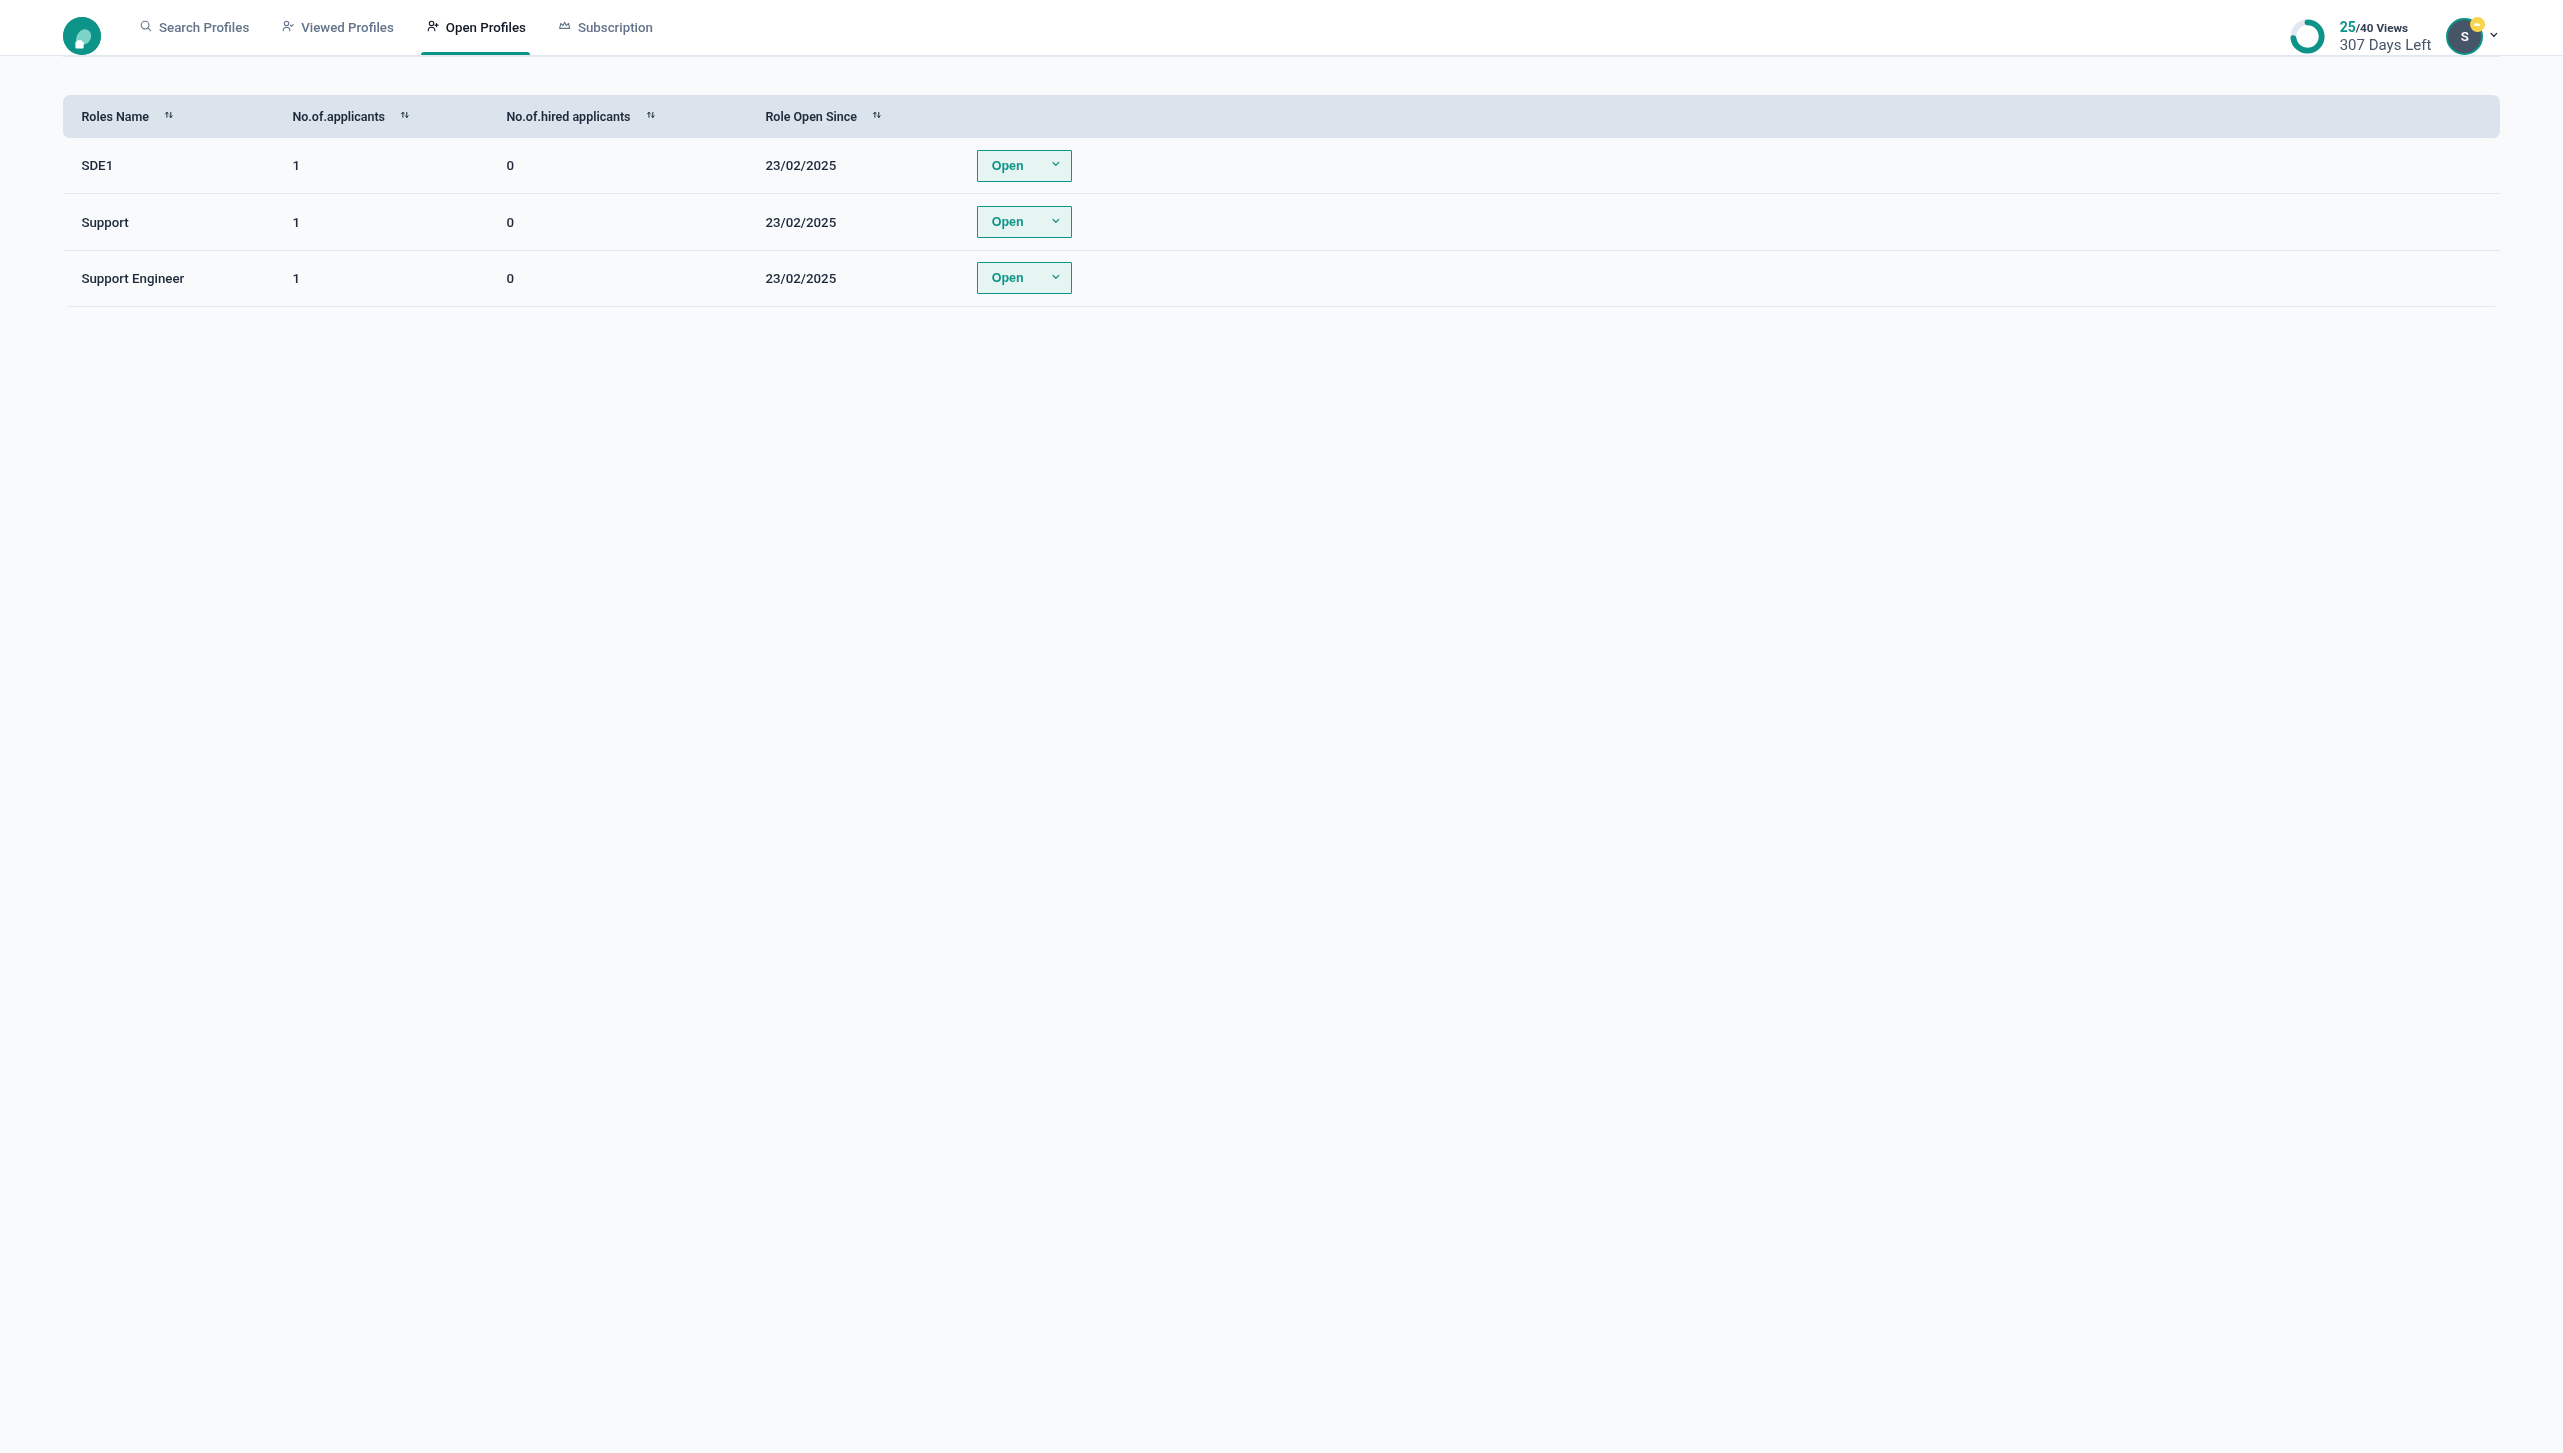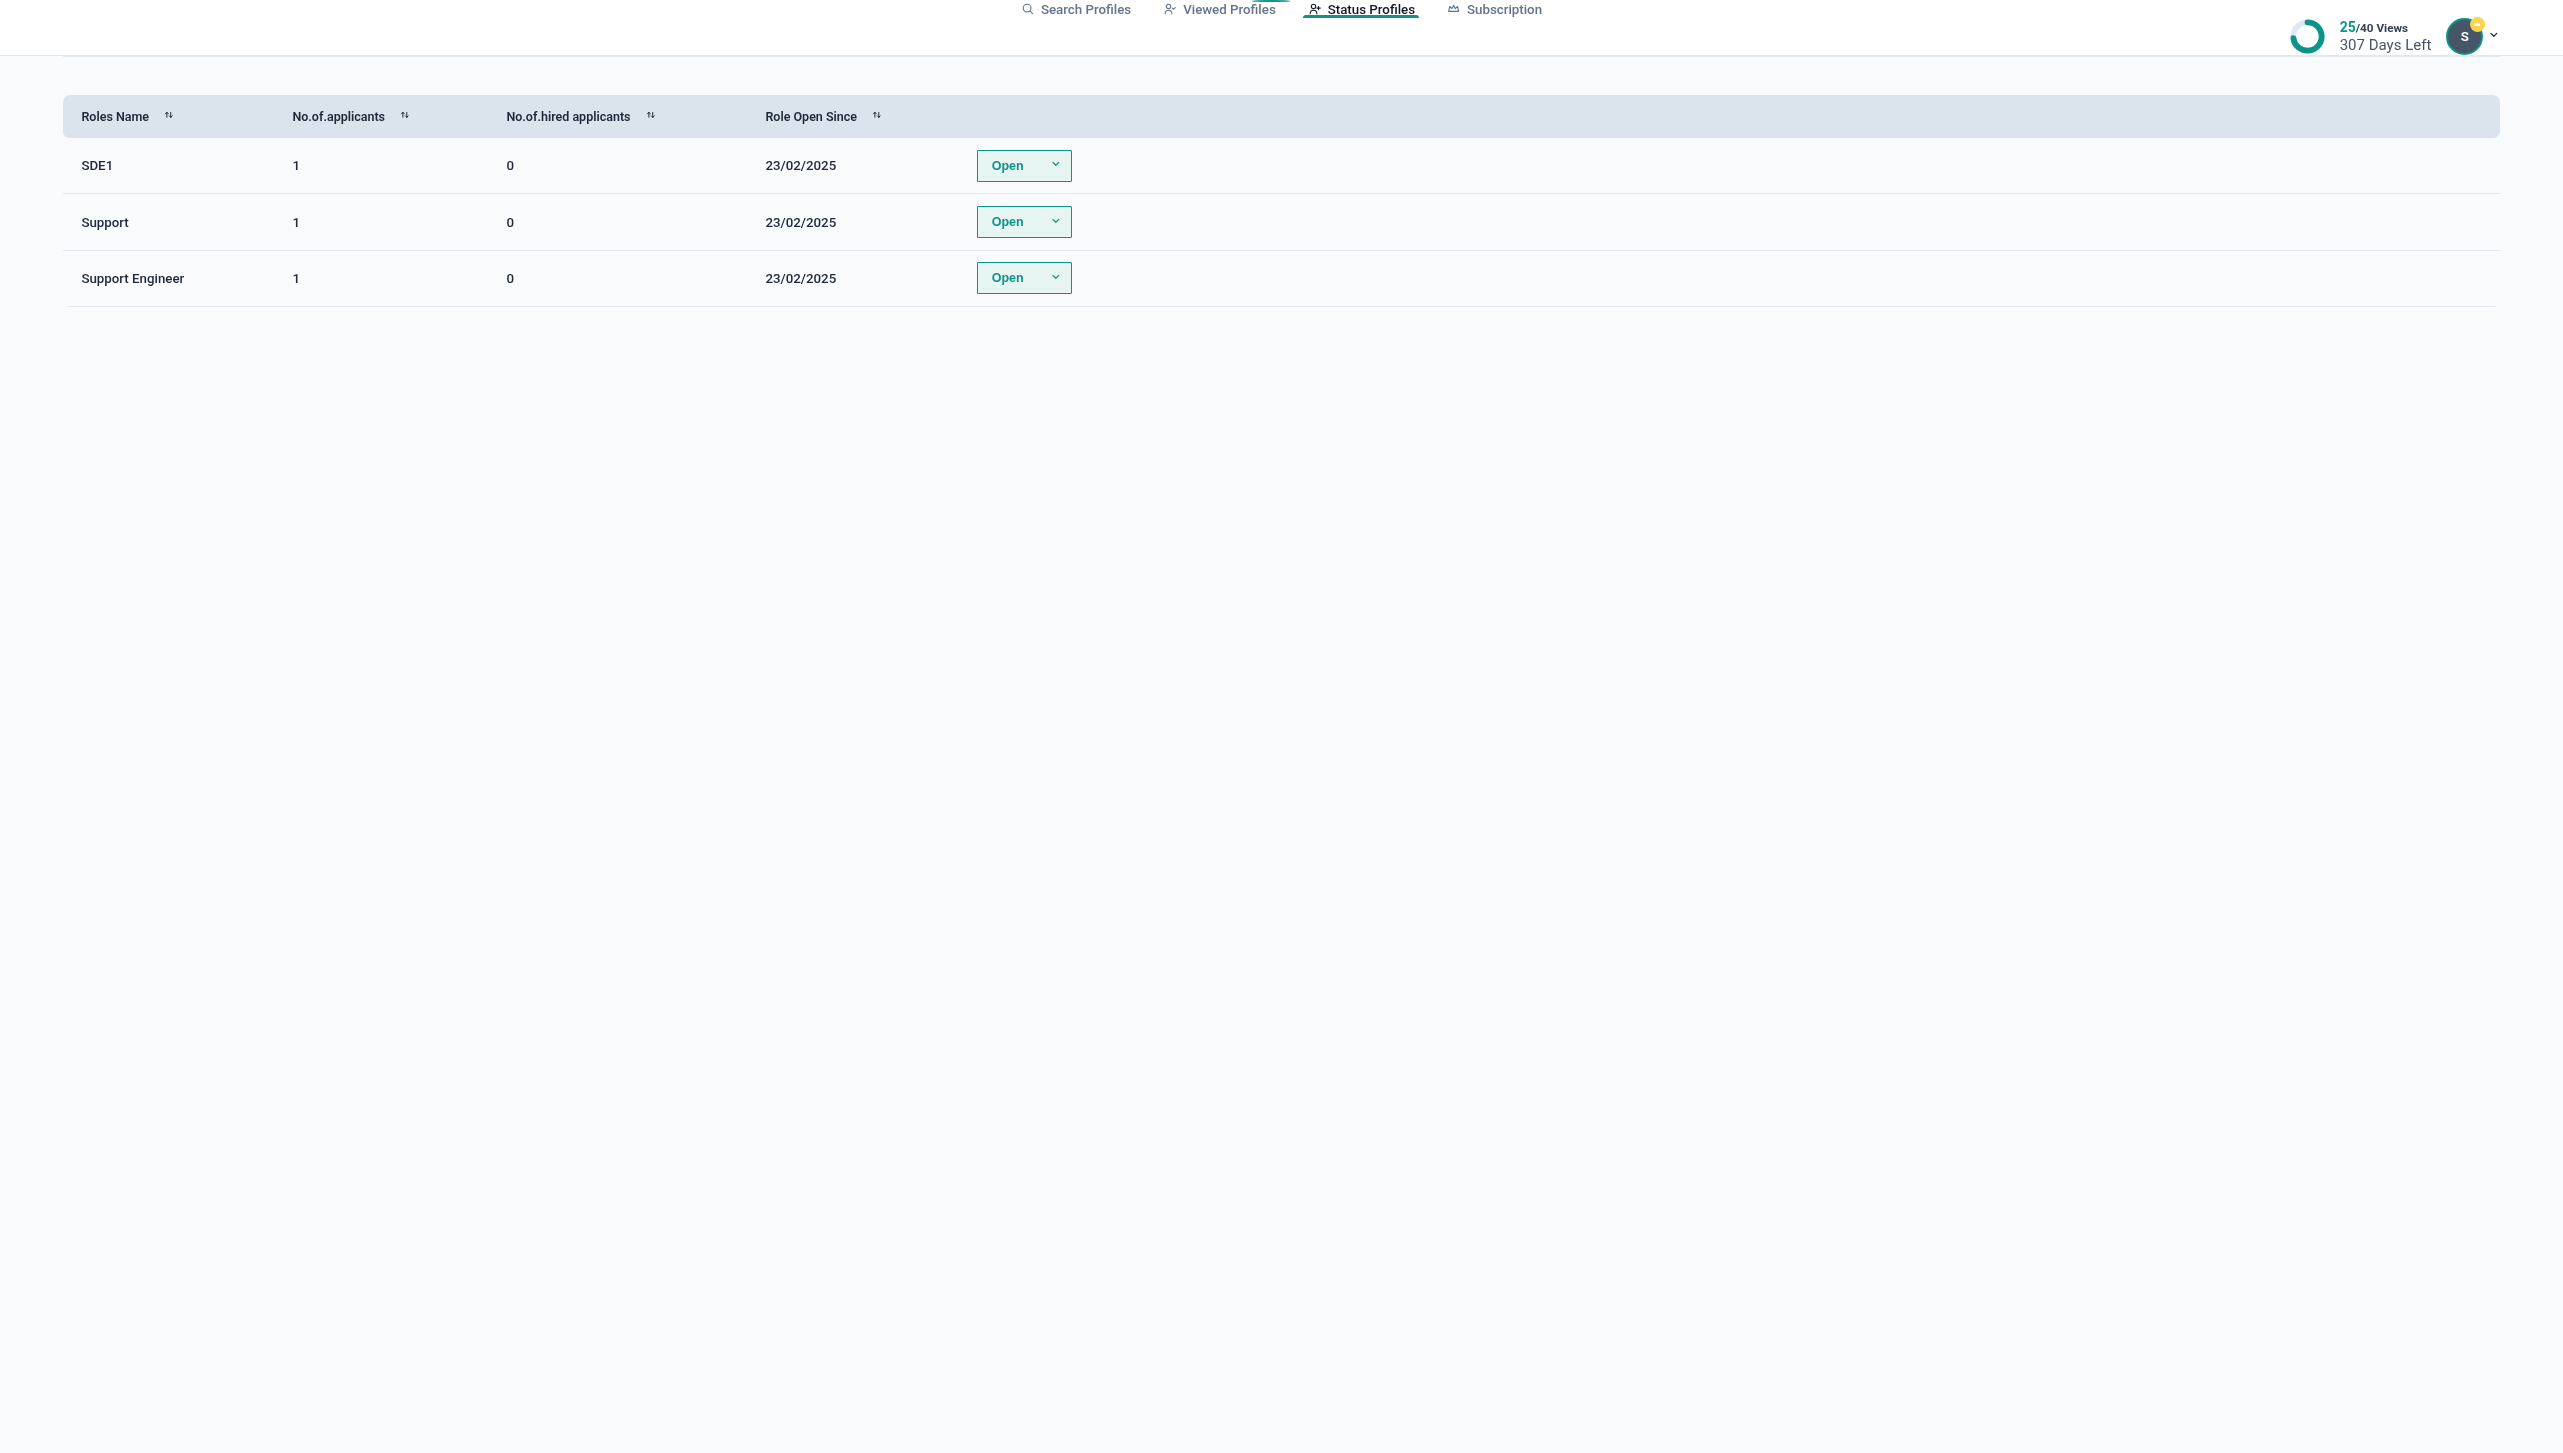--- a/index.html
+++ b/index.html
@@ -7,24 +7,23 @@
       font-family: -apple-system, BlinkMacSystemFont, "Segoe UI", Roboto, "Helvetica Neue", Arial, sans-serif;
       background: #f8fafc;
       color: #1e293b;
     }
     
     .header {
       background: #fff;
       border-bottom: 0.8px solid #e2e8f0;
       height: 56px;
       display: flex;
-      align-items: center;
+      align-items: flex-end;
       padding: 0 63px;
       position: relative;
-      flex-direction: column;
     }
     .logo {
       width: 38px;
       height: 38px;
       border-radius: 50%;
       background: #0d9488;
       margin-right: 22px;
       position: relative;
       overflow: hidden;
     }
@@ -210,21 +209,21 @@
     </div>
     <div class="nav-item active">
       <span>
         <svg viewBox="0 0 24 24" fill="none" stroke="#111827" stroke-width="2" stroke-linecap="round">
           <circle cx="10" cy="8" r="4"></circle>
             <path d="M4 21c0-4 3-6 6-6s6 2 6 6"></path>
             <line x1="19" y1="8" x2="19" y2="14"></line>
             <line x1="16" y1="11" x2="22" y2="11"></line>
         </svg>
       </span>
-      <span>Status Profiles</span>
+      <span>Open Profiles</span>
     </div>
     <div class="nav-item">
       <span>
         <svg viewBox="0 0 24 24" fill="none" stroke="#64748b" stroke-width="2" stroke-linecap="round" stroke-linejoin="round">
           <path d="M3 17 L5 8 L9 12 L12 6 L15 12 L19 8 L21 17 Z"></path>
         </svg>
       </span>
       <span>Subscription</span>
     </div>
   </nav>

